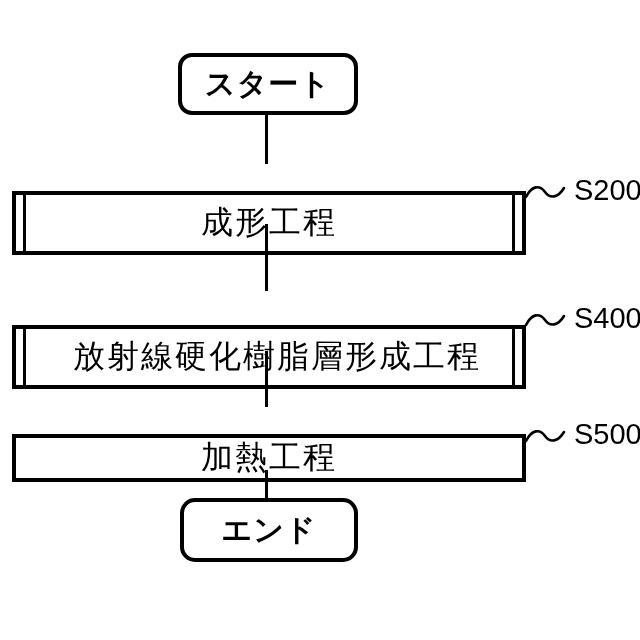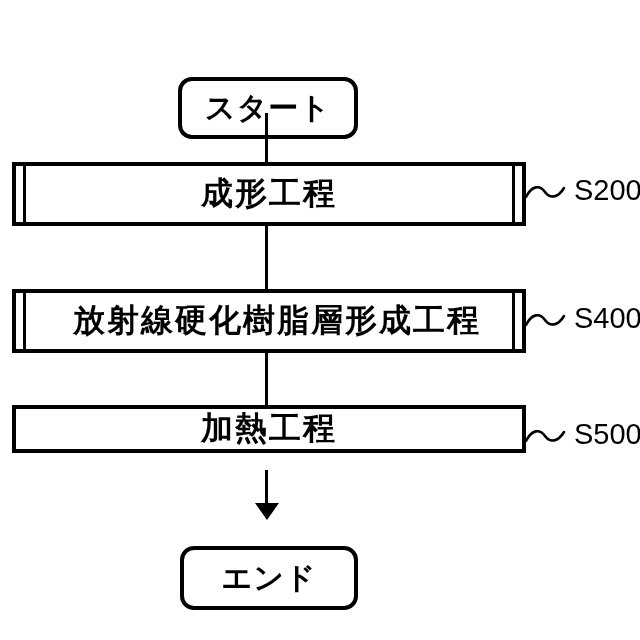--- a/index.html
+++ b/index.html
@@ -28,31 +28,31 @@
     display: flex;
     align-items: center;
     justify-content: center;
     text-align: center;
   }
   .terminal {
     border-radius: 14px;
     font-size: 30px;
     font-weight: 600;
     letter-spacing: 1px;
-    margin-top: 24px;
   }
   .process {
     font-size: 32px;
-    font-weight: 700;
+    font-weight: 400;
     letter-spacing: 2px;
+    margin-top: 29px;
   }
   .start-node { left: 178px; top: 53px;  width: 180px; height: 62px; }
-  .end-node   { left: 180px; top: 522px; width: 178px; height: 64px; }
+  .end-node   { left: 180px; top: 498px; width: 178px; height: 64px; border-radius: 15px; }
   .box1 { left: 12px; top: 162px; width: 514px; height: 64px; }
-  .box2 { left: 12px; top: 289px; width: 514px; height: 64px; padding-left: 16px; }
+  .box2 { left: 12px; top: 296px; width: 514px; height: 64px; padding-left: 16px; }
   .box3 { left: 12px; top: 405px; width: 514px; height: 48px; }
   .dline {
     position: absolute;
     top: 0;
     bottom: 0;
     width: 3px;
     background: var(--line);
   }
   .dline.left  { left: 7px; }
   .dline.right { right: 7px; }

